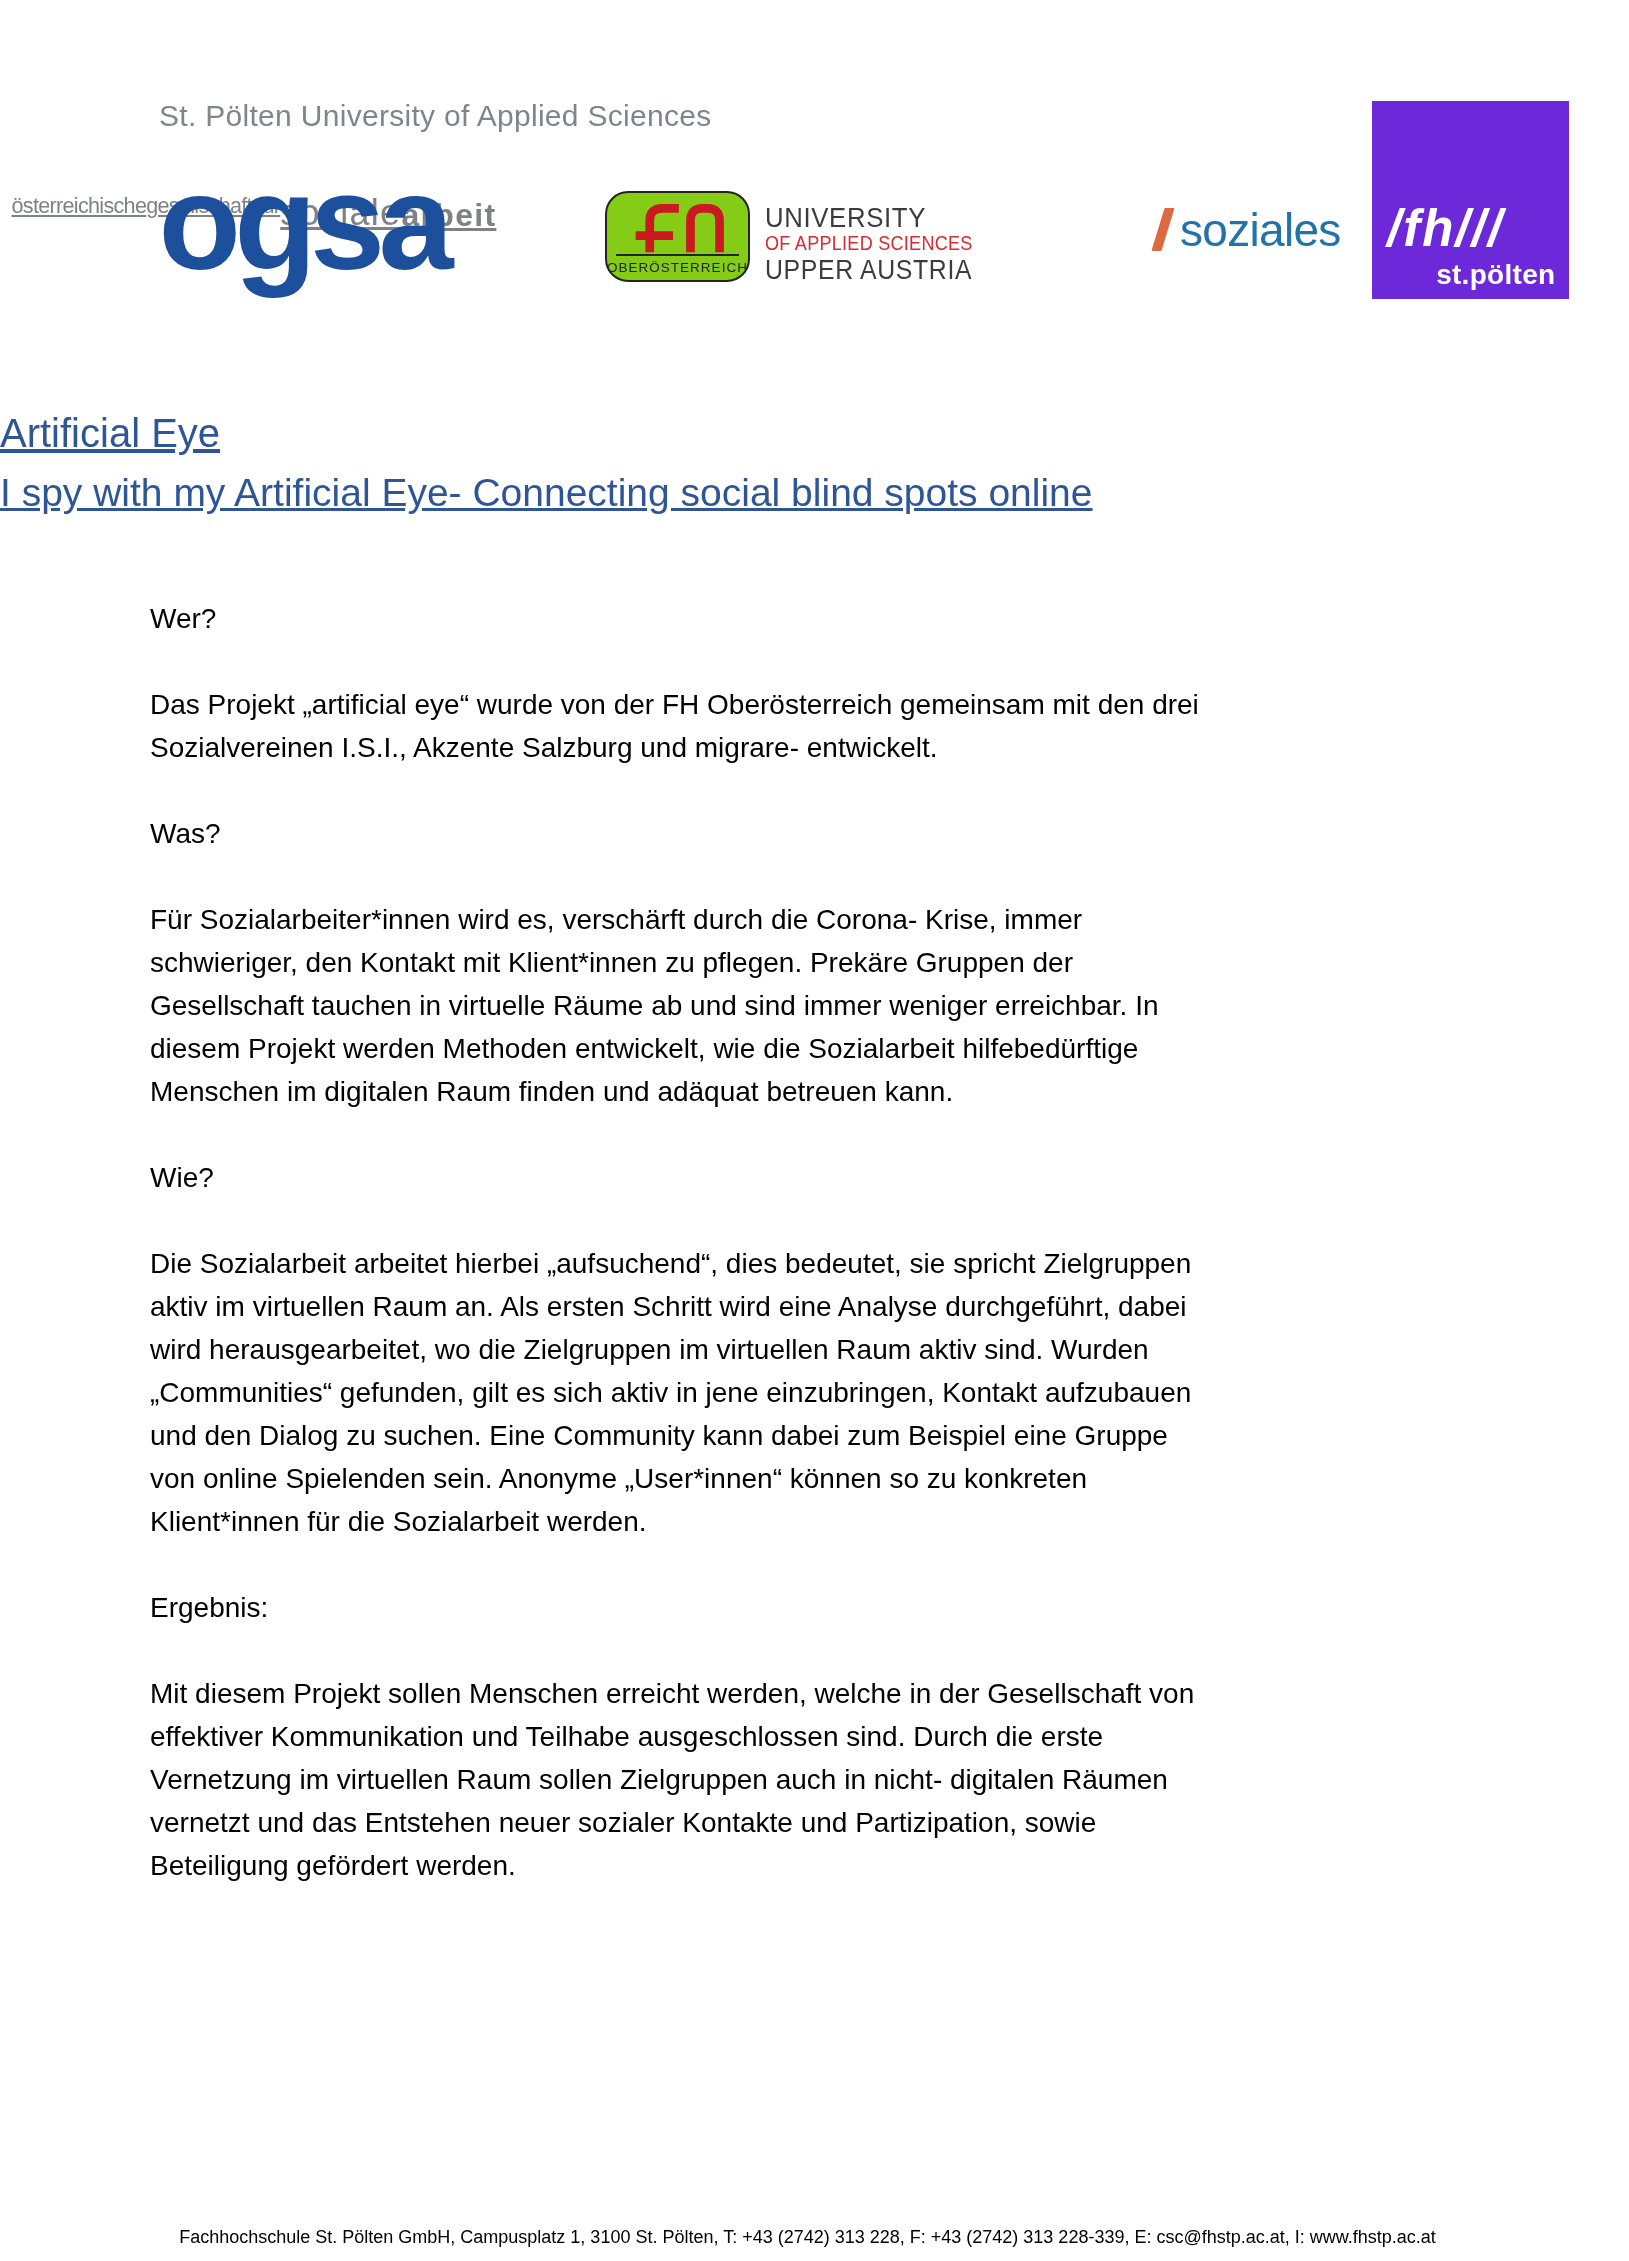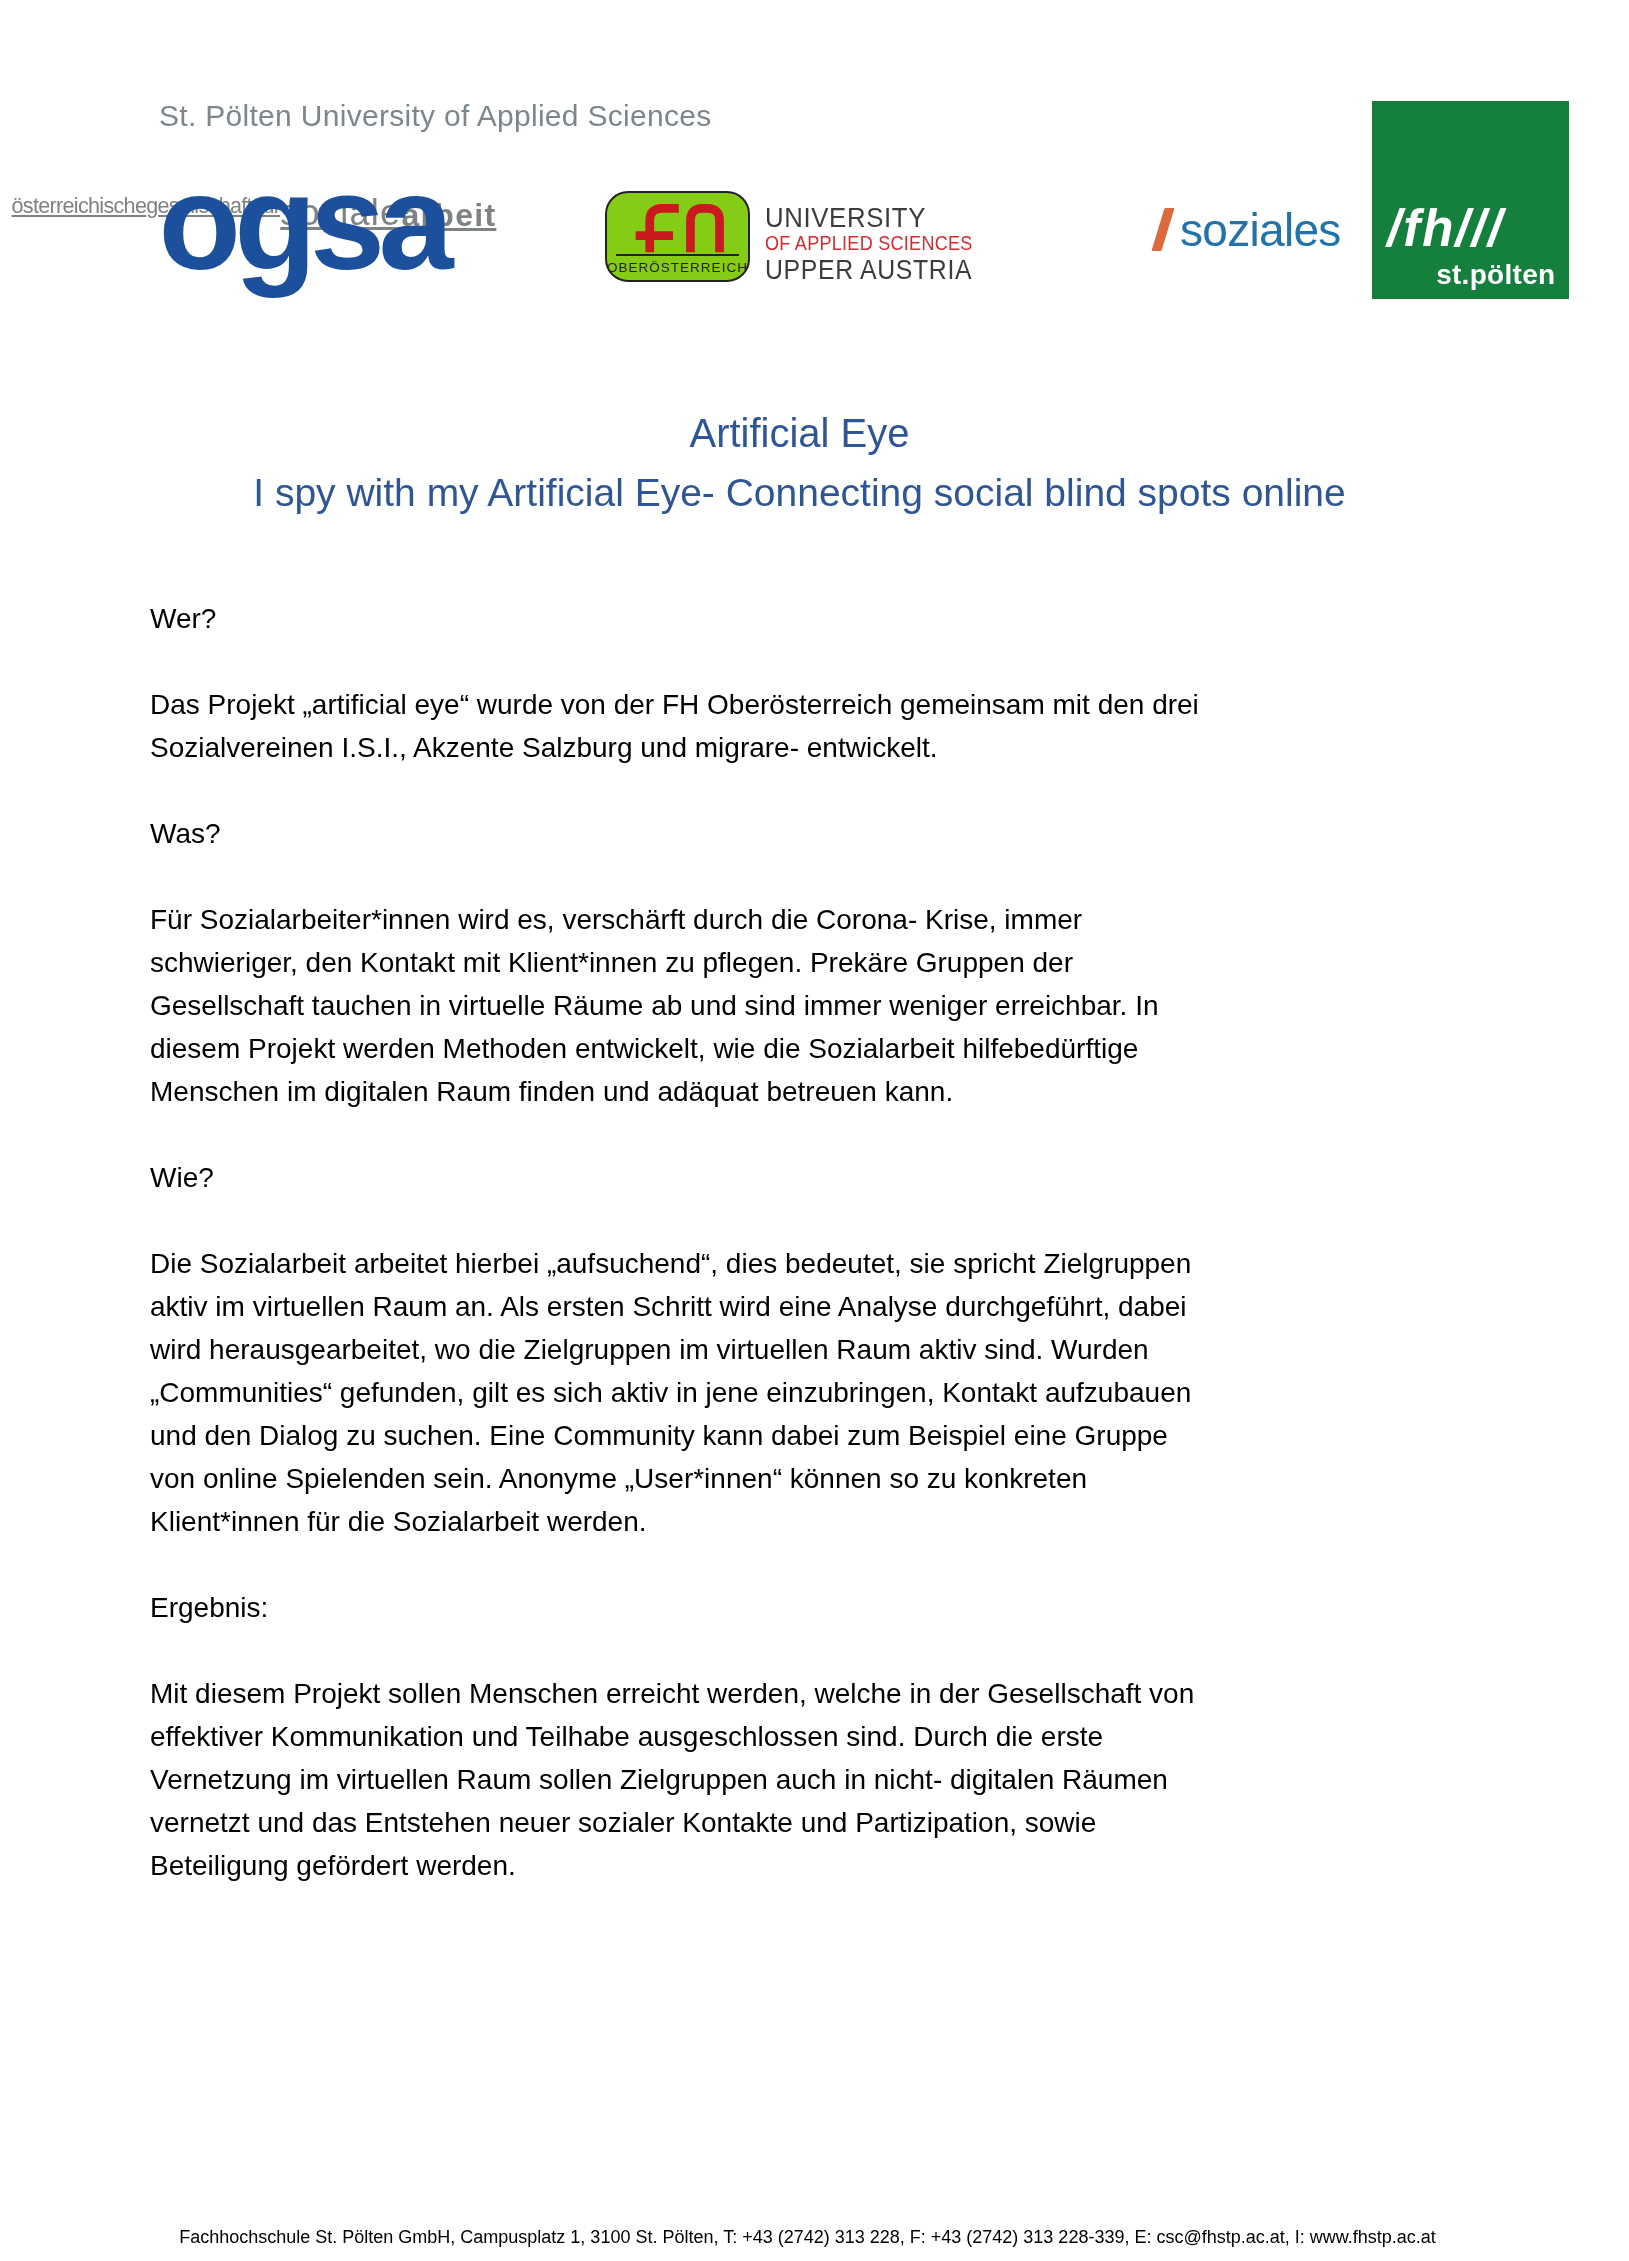--- a/index.html
+++ b/index.html
@@ -53,36 +53,36 @@
   .soziales-slash {
     width:10px; height:43px; background:#dc6a3e;
     transform:skewX(-17deg); border-radius:1.3px; margin-bottom:1.3px;
   }
   .soziales-label {
     font-size:46px; line-height:43px; color:#2173a9;
     letter-spacing:-0.7px; white-space:nowrap;
   }
 
   
-  .fhstp { position:absolute; left:1372px; top:101px; width:197px; height:198px; background:#15803d; }
+  .fhstp { position:absolute; left:1372px; top:101px; width:197px; height:198px; background:#6d28d9; }
   .fhstp-word {
     position:absolute; left:15px; top:103px;
     font-size:51px; line-height:49px; font-weight:bold; font-style:italic;
     letter-spacing:2px; color:#ffffff; white-space:nowrap;
   }
   .fhstp-city {
     position:absolute; right:13.5px; top:159px;
     font-size:28px; line-height:30px; font-weight:bold;
     letter-spacing:0.3px; color:#ffffff; white-space:nowrap;
   }
 
   
   .title-block {
     position:absolute; left:0; top:404px; width:1599px;
-    text-align:center; color:#2e5697;
+    text-align:left; color:#2e5697;text-decoration:underline;
   }
   .doc-title    { font-size:40px; line-height:59px; }
   .doc-subtitle { font-size:39px; line-height:59px; }
 
   
   .body-text {
     position:absolute; left:150px; top:597px; width:1221px;
     font-size:28px; line-height:43px; color:#000000;
   }
   .sec-heading { margin:0 0 43px 0; }

